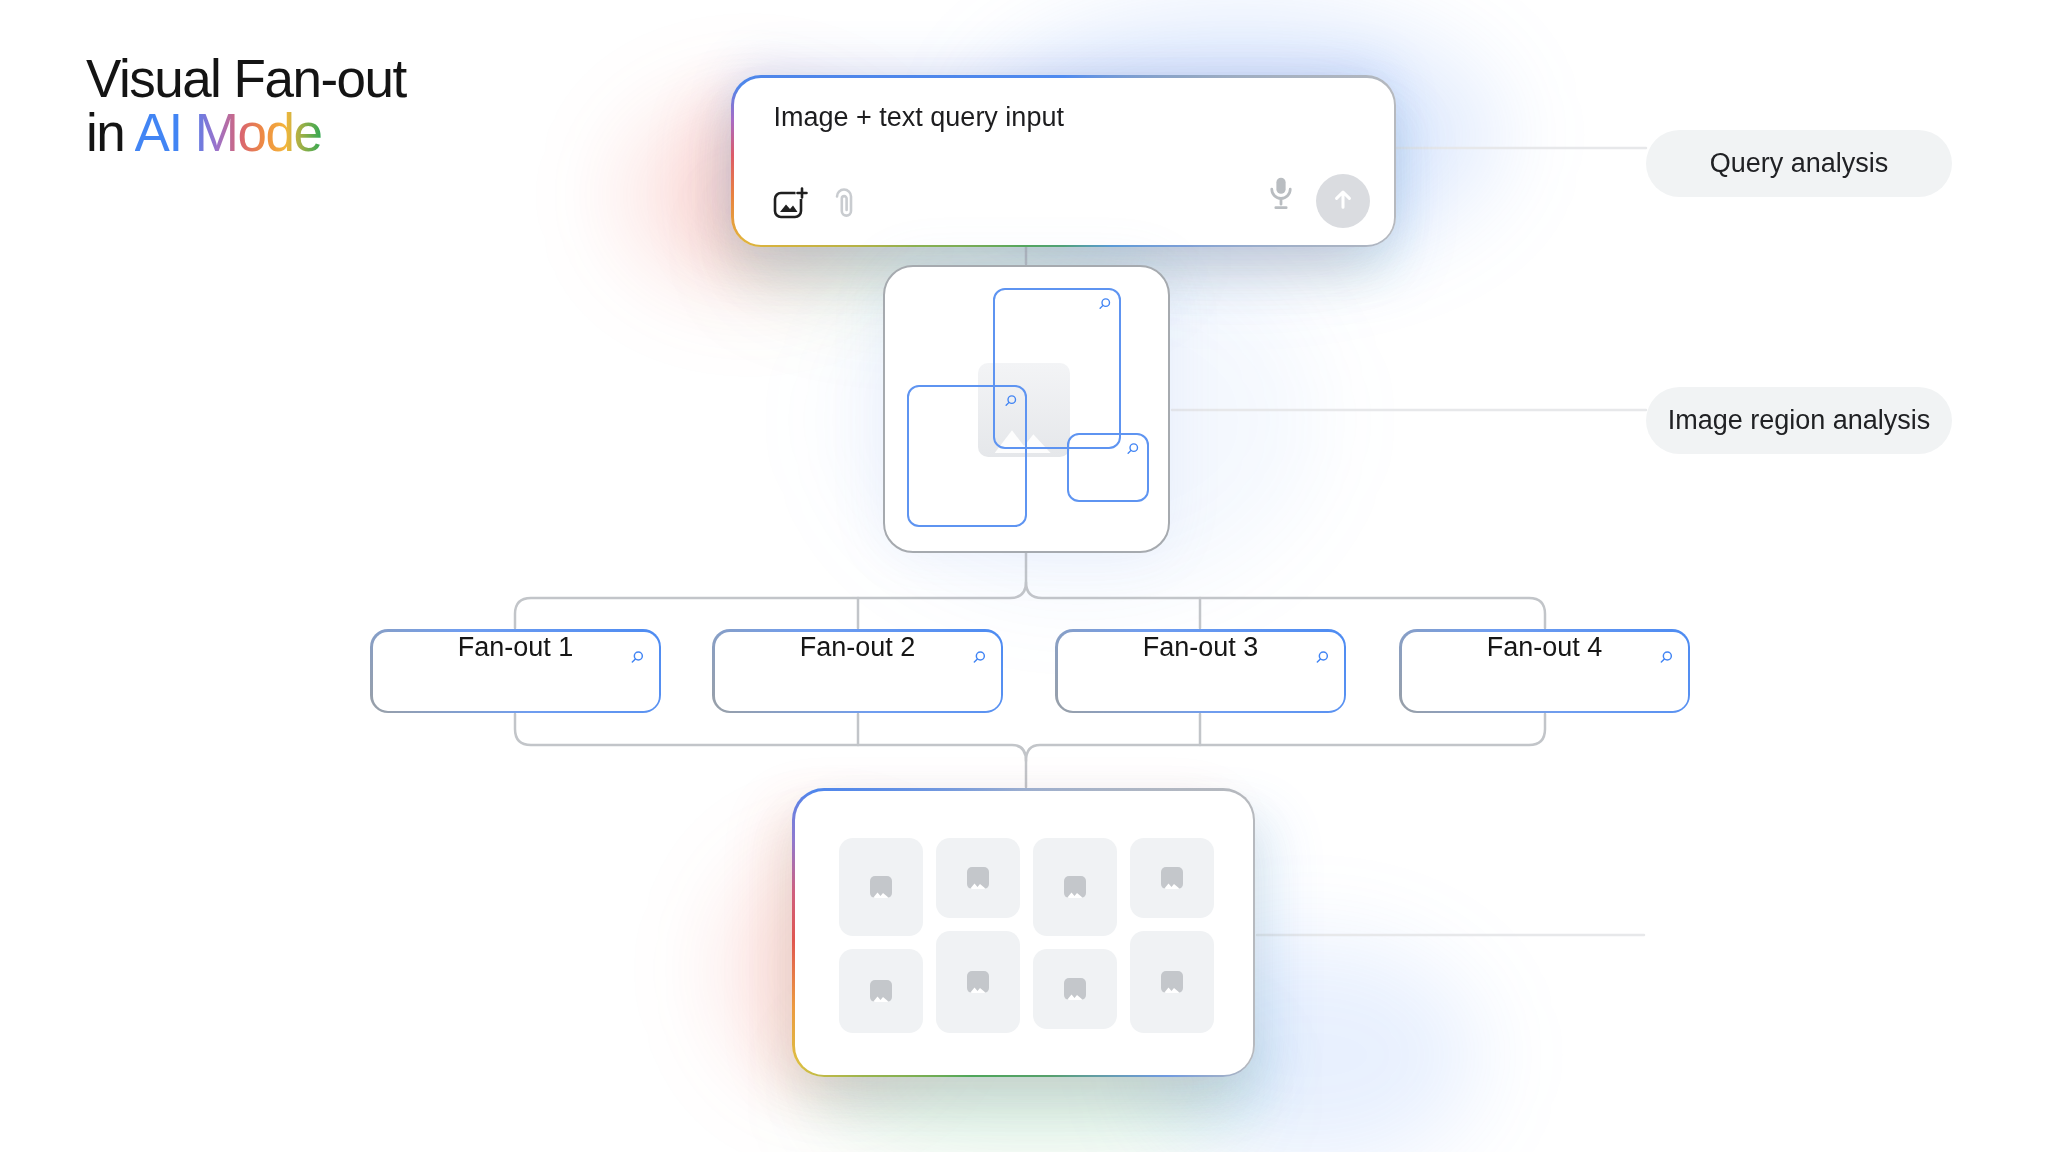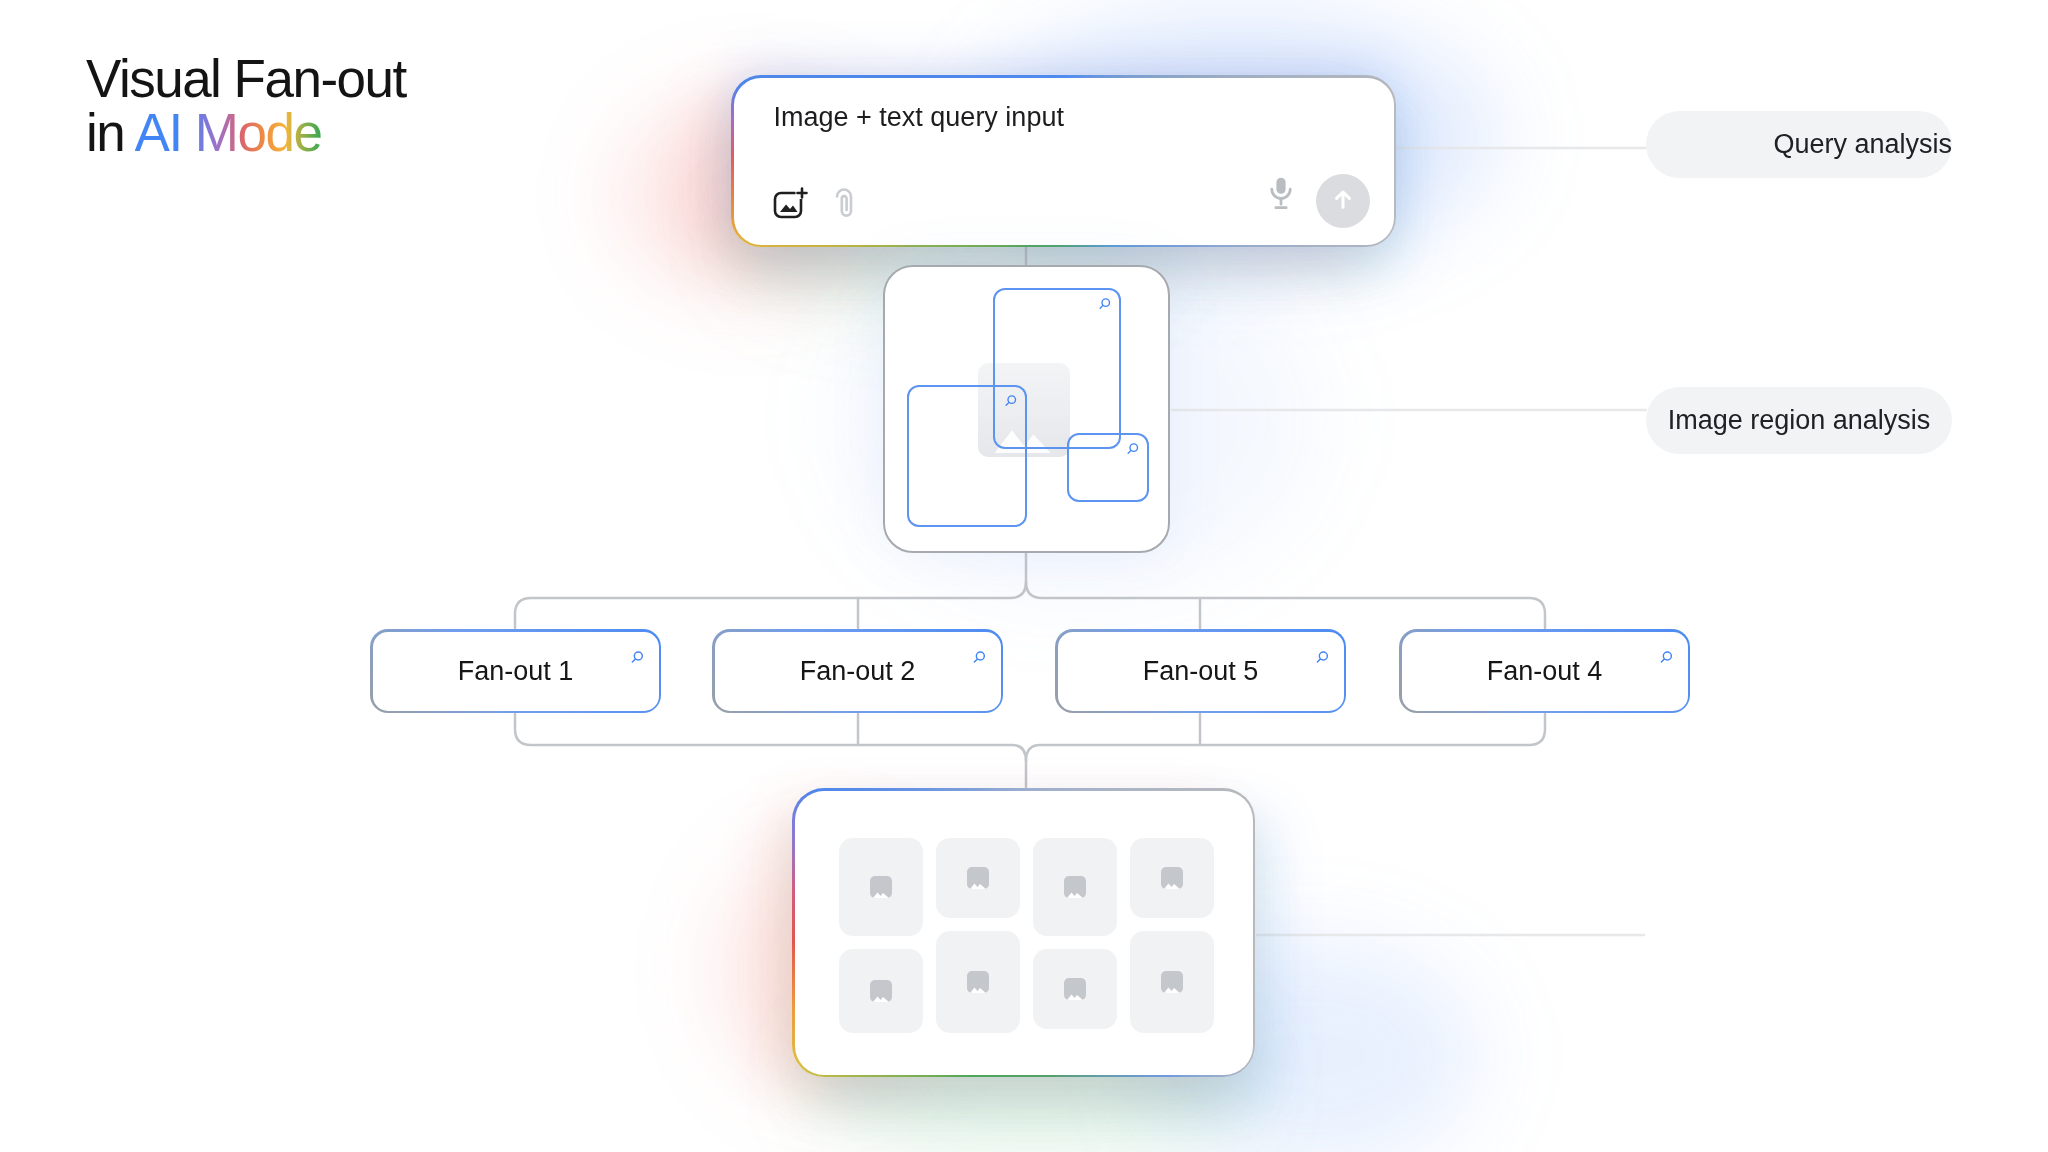--- a/index.html
+++ b/index.html
@@ -37,42 +37,42 @@
   .query-inner{width:100%;height:100%;border-radius:27px;background:#fff;position:relative;}
   .query-text{position:absolute;left:40px;top:24px;font-size:27px;color:#1d1d1f;}
   .qicons-left{position:absolute;left:38px;bottom:20px;display:flex;gap:24px;align-items:center;}
   .mic{position:absolute;right:98px;bottom:26px;}
   .send-btn{position:absolute;right:24px;bottom:17px;width:54px;height:54px;border-radius:50%;
             background:#dadce0;display:flex;align-items:center;justify-content:center;border:none;}
 
   
   .pill{position:absolute;left:1646px;width:306px;height:67px;border-radius:34px;background:#f1f3f4;
         display:flex;align-items:center;justify-content:center;font-size:27px;color:#202124;}
-  .pill-query{top:111px;justify-content:flex-end;} .pill-region{top:375px;margin-top:12px;} .pill-grid{top:900px;}
+  .pill-query{top:130px;} .pill-region{top:375px;margin-top:12px;} .pill-grid{top:900px;}
 
   
   .region-box{position:absolute;left:883px;top:265px;width:287px;height:288px;background:#fff;
       border:2.5px solid #a6aaaf;border-radius:30px;box-sizing:border-box;
       box-shadow:0 0 55px rgba(120,150,230,.10);}
   .placeholder{position:absolute;left:93px;top:96px;width:92px;height:94px;border-radius:10px;
       background:linear-gradient(180deg,#f3f4f6,#e5e7ea);display:flex;align-items:flex-end;
       justify-content:center;z-index:1;}
   .brect{position:absolute;border:2px solid #5e94f1;border-radius:12px;z-index:2;background:transparent;}
   .b-large{left:108px;top:21px;width:124px;height:157px;}
   .b-left {left:22px; top:118px;width:116px;height:138px;}
   .b-small{left:182px;top:166px;width:78px; height:65px;}
   .brect .mag{position:absolute;top:7px;right:7px;}
 
   
   .fanout{position:absolute;top:629px;width:291px;height:84px;border-radius:18px;padding:2.5px;
       box-sizing:border-box;
       background:linear-gradient(230deg,#4d8bf2 0%,#6f9df0 55%,#9aa0a6 100%);}
   .f1{left:370px;} .f2{left:712px;} .f3{left:1055px;} .f4{left:1399px;}
   .fanout-inner{width:100%;height:100%;border-radius:15px;background:#fff;position:relative;
-      display:flex;align-items:center;justify-content:center;font-size:27px;color:#161616;}
+      display:flex;align-items:flex-start;justify-content:center;font-size:27px;color:#161616;}
   .fanout-inner .mag{position:absolute;top:10px;right:14px;}
 
   
   .grid-wrap{position:absolute;left:792px;top:788px;width:463px;height:289px;border-radius:32px;
       padding:2.5px;box-sizing:border-box;
       background:conic-gradient(from 0deg,#9caecf 0deg,#b6b9be 58deg,#b6b9be 120deg,#6f9ae0 135deg,
         #55a06b 170deg,#4ea65a 200deg,#9ab44d 228deg,#ddbe42 240deg,#ec9a3f 252deg,#e0564f 268deg,
         #cf5f7e 280deg,#8f79cf 292deg,#4f86ec 304deg,#9caecf 360deg);
       box-shadow:-25px 12px 50px rgba(234,67,53,.10),0 30px 50px rgba(52,168,83,.10),
         25px 22px 50px rgba(66,133,244,.12);}
@@ -215,21 +215,21 @@
       <span class="mag">
         <svg width="16" height="16" viewBox="0 0 24 24">
           <circle cx="14" cy="9" r="6" fill="none" stroke="#4285f4" stroke-width="2.2"></circle>
           <path d="M9.6 13.4 L5 18" stroke="#4285f4" stroke-width="2.2" stroke-linecap="round"></path>
         </svg>
       </span>
     </div>
   </div>
   <div class="fanout f3">
     <div class="fanout-inner">
-      <span>Fan-out 5</span>
+      <span>Fan-out 3</span>
       <span class="mag">
         <svg width="16" height="16" viewBox="0 0 24 24">
           <circle cx="14" cy="9" r="6" fill="none" stroke="#4285f4" stroke-width="2.2"></circle>
           <path d="M9.6 13.4 L5 18" stroke="#4285f4" stroke-width="2.2" stroke-linecap="round"></path>
         </svg>
       </span>
     </div>
   </div>
   <div class="fanout f4">
     <div class="fanout-inner">

